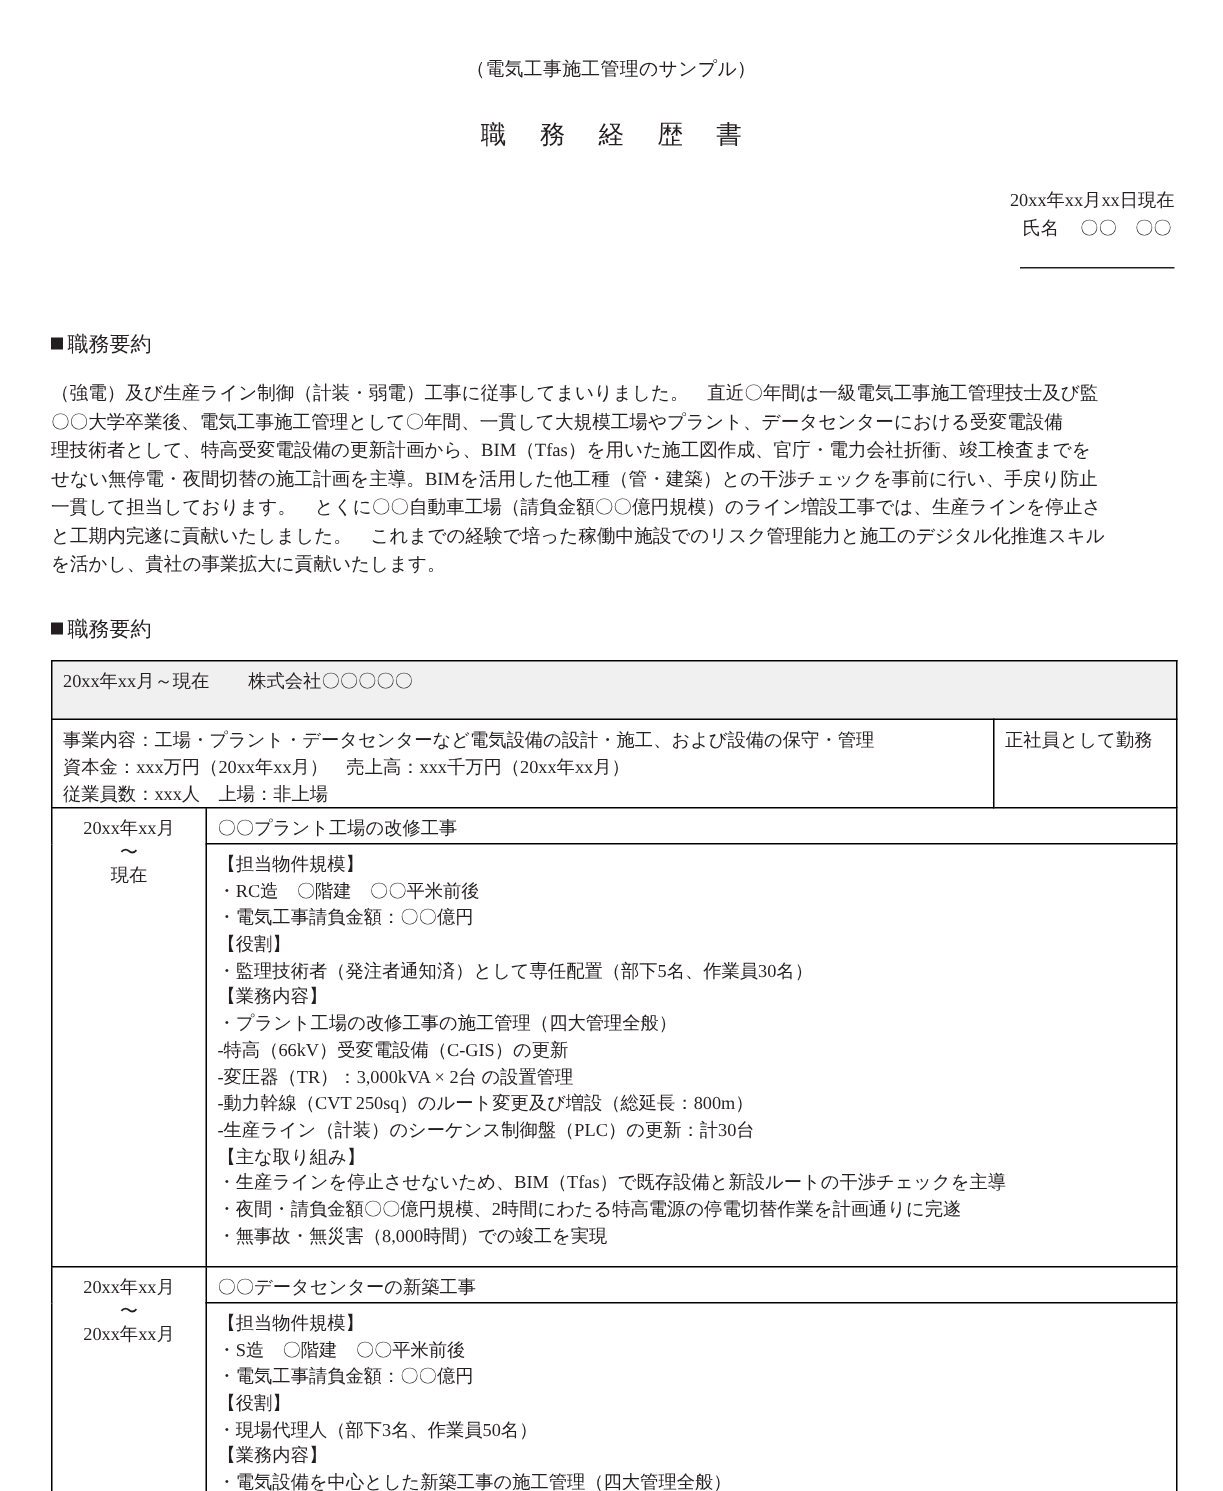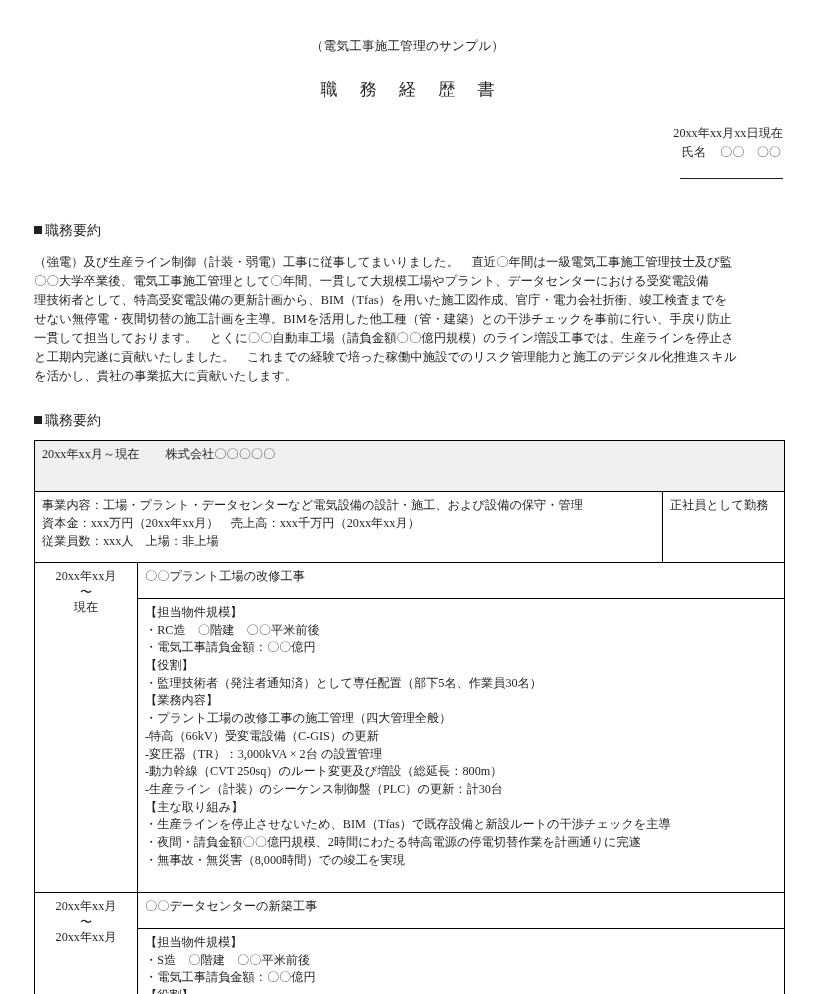--- a/index.html
+++ b/index.html
@@ -83,21 +83,21 @@
   
   table.career {
     margin: 9px 0 0 34px;
     width: 751px;
     border-collapse: collapse;
     table-layout: fixed;
   }
   table.career td {
     border: 1px solid #000000;
     vertical-align: top;
-    padding: 5px 7px 12px 7px;
+    padding: 5px 7px 0 7px;
     font-size: 12.2px;
     line-height: 1.45;
   }
   .col-date { width: 103px; }
   .col-emp  { width: 122px; }
 
   td.company-cell {
     background: #f0f0f0;
     height: 33px;
     padding-top: 9px;

